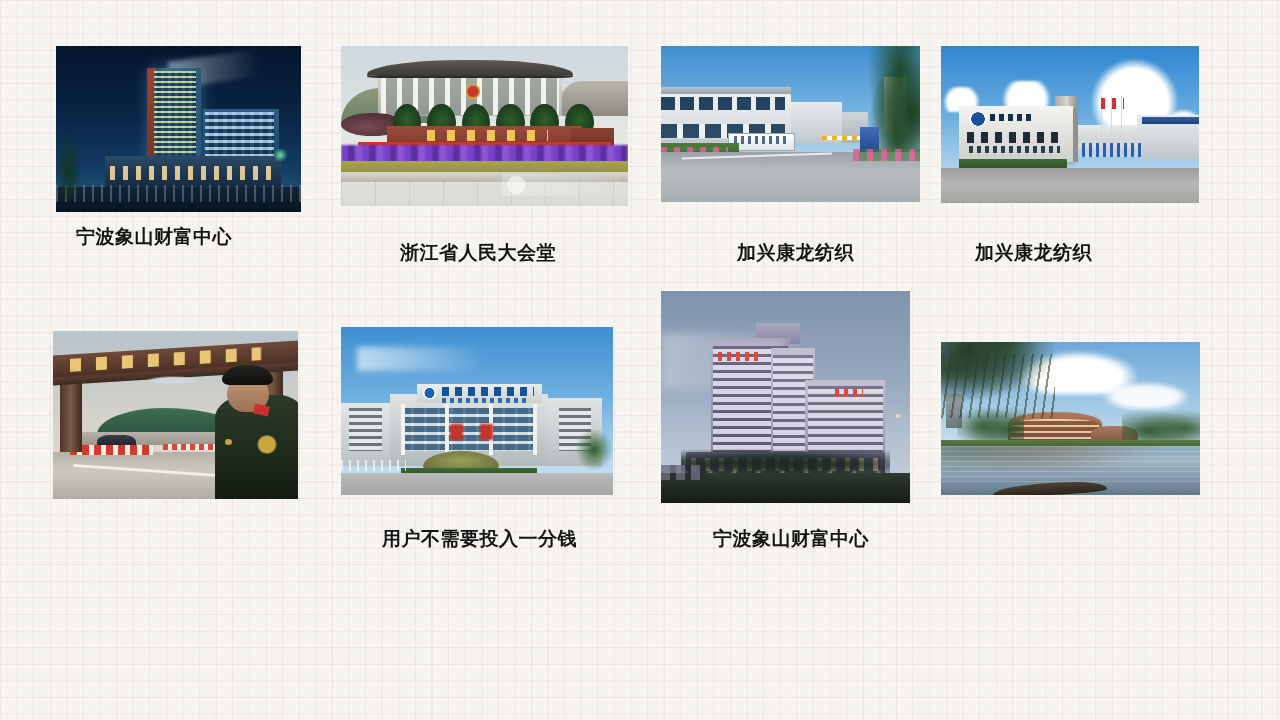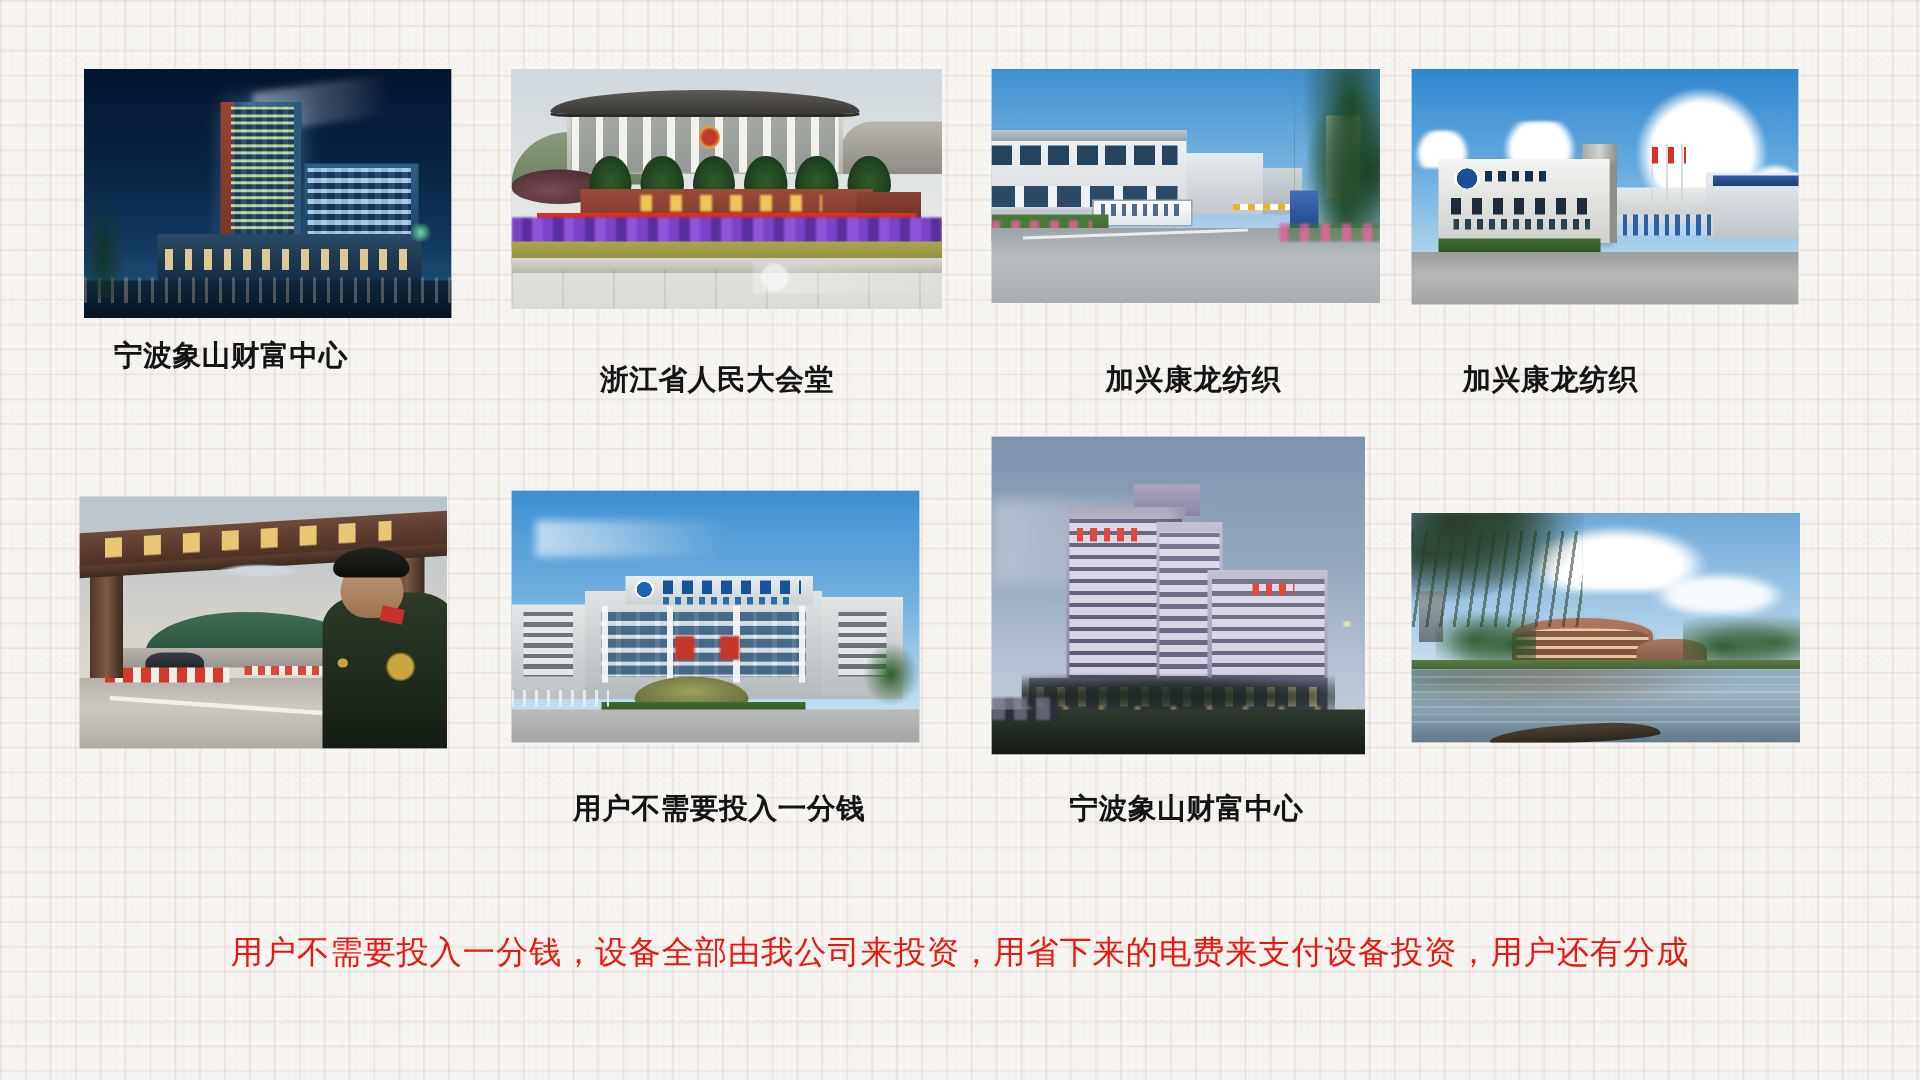--- a/index.html
+++ b/index.html
@@ -913,15 +913,14 @@
       <div class="lay trees8r"></div>
       <div class="lay bank"></div>
       <div class="lay water"></div>
       <div class="lay refl"></div>
       <div class="lay willow"></div>
       <div class="lay willow-drape"></div>
       <div class="lay boat"></div>
     </div>
   </div>
 
-  <div id="tagline">用户不需要投入一分钱，设备全部由我公司来投资，用省下来的电费来支付设备投资，用户还有分成</div>
 
 </div>
 
 </body></html>

